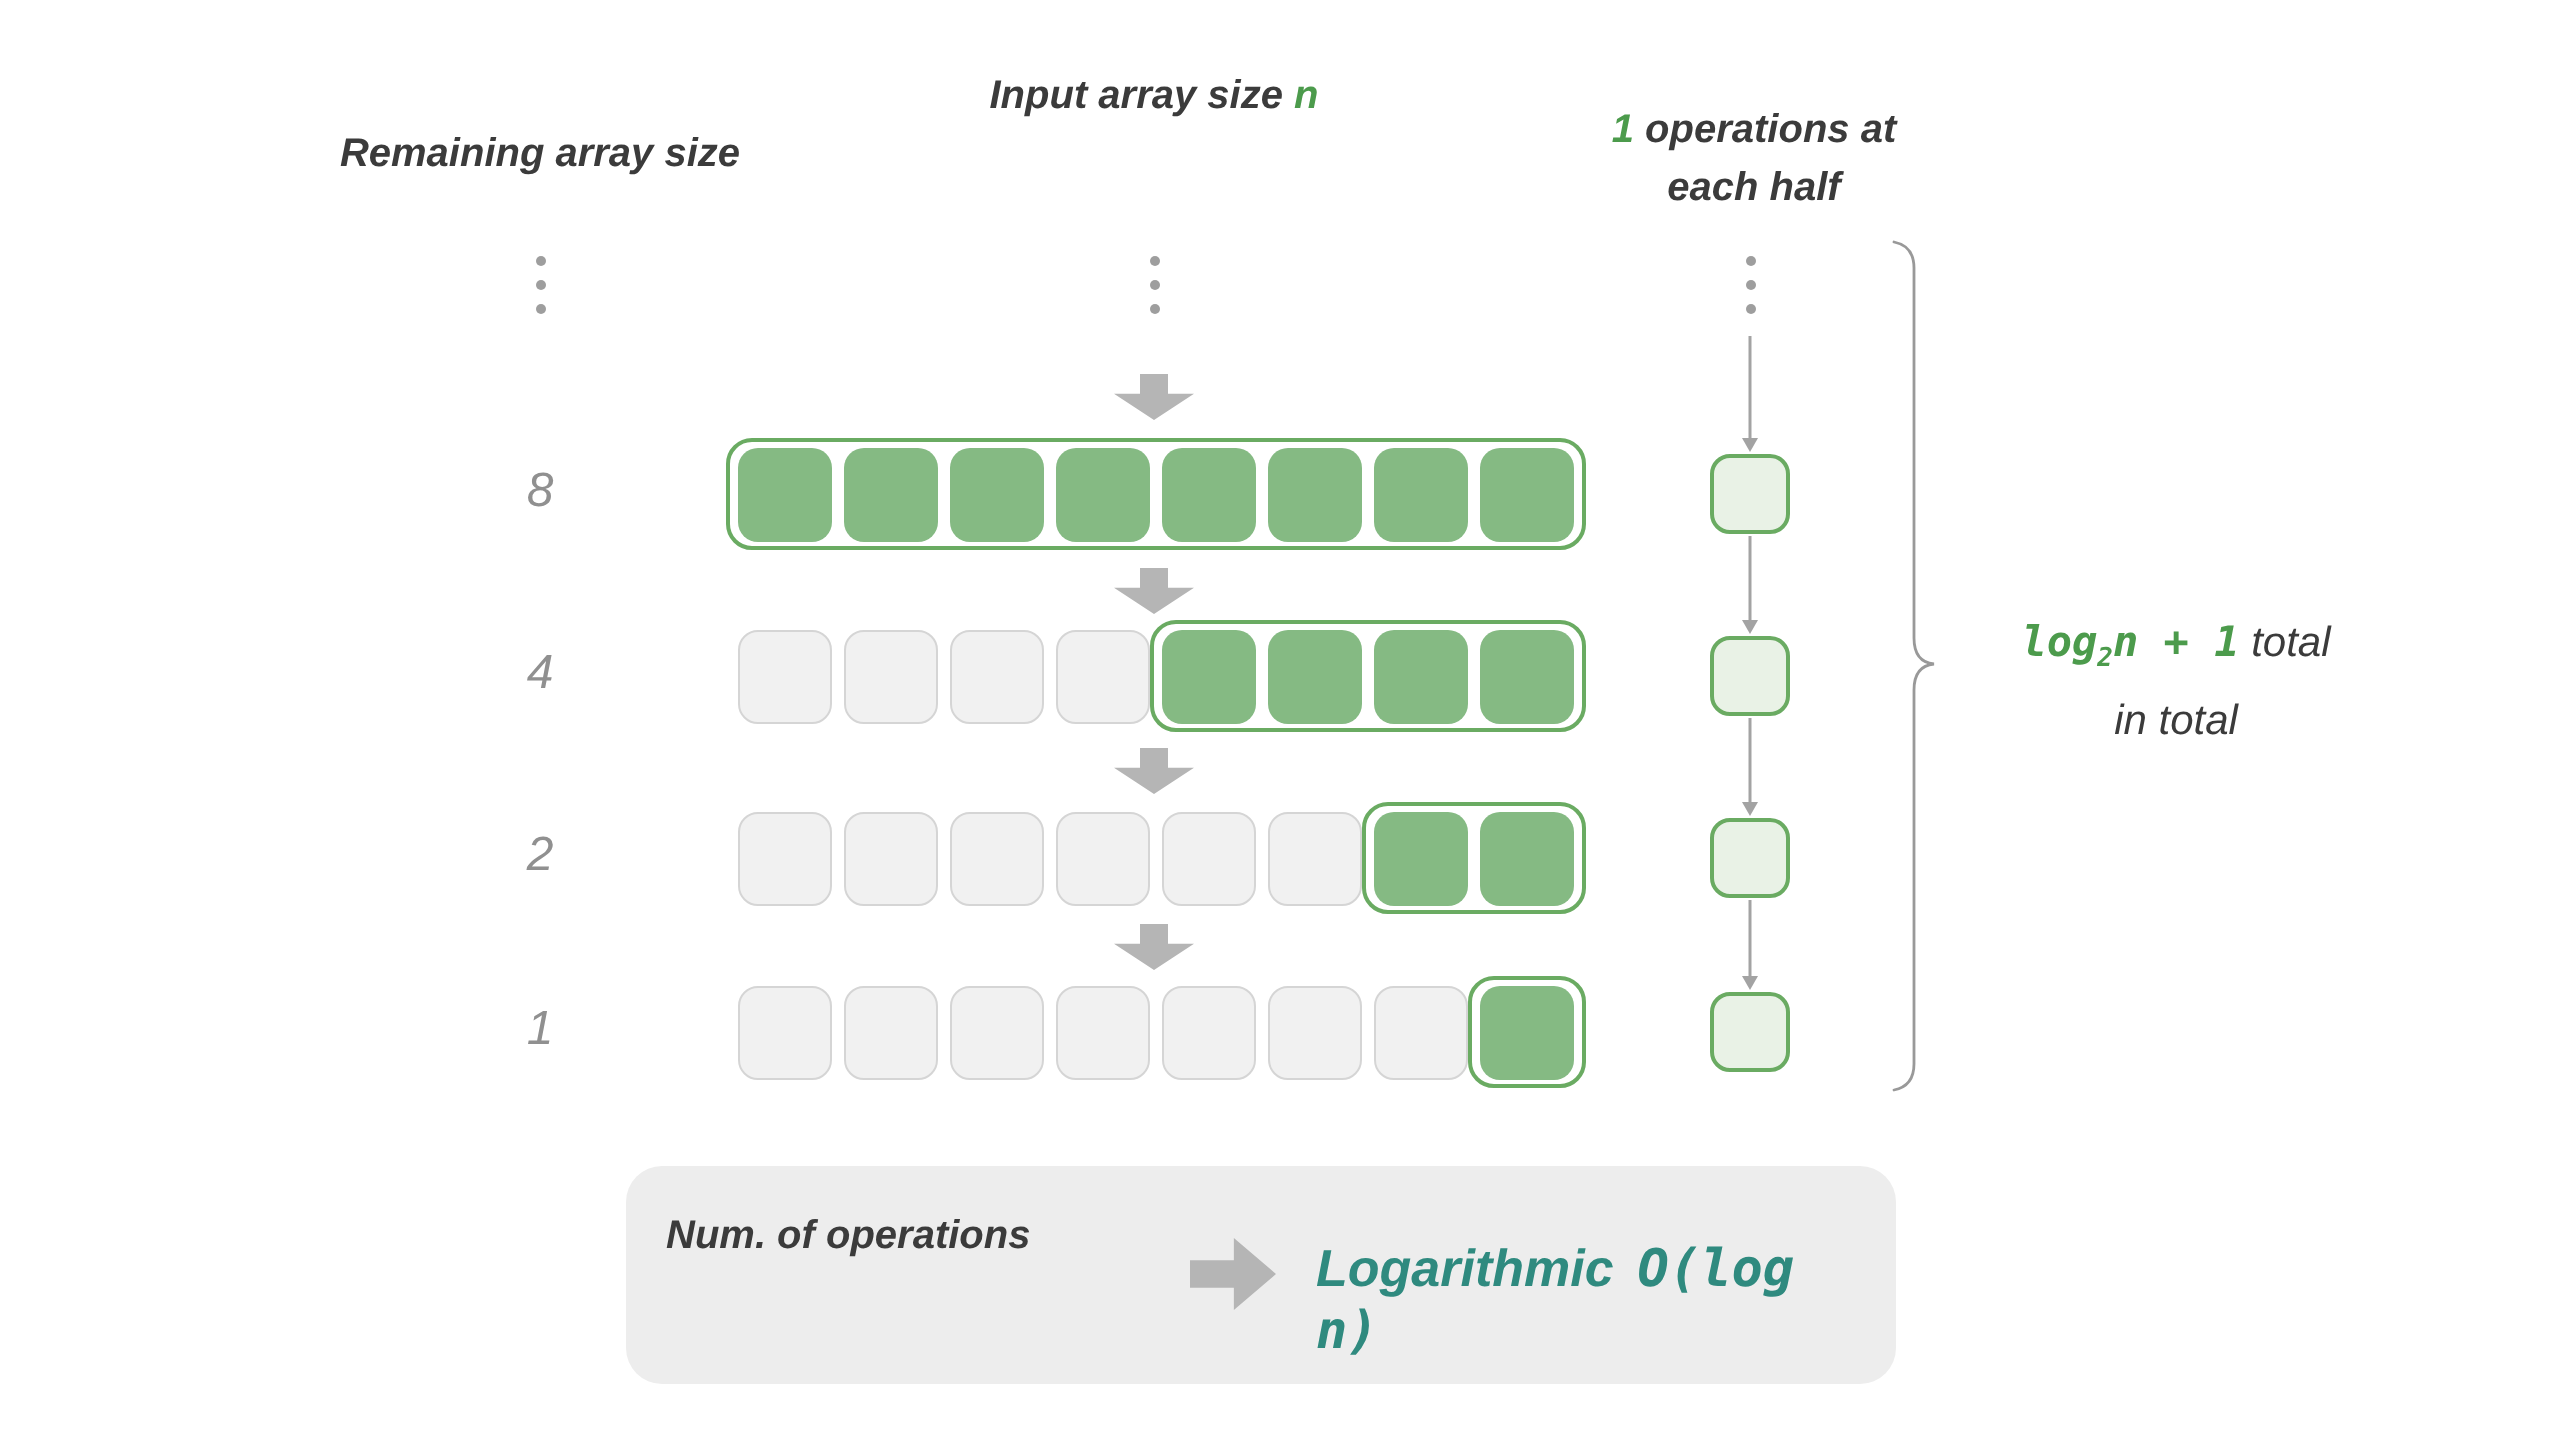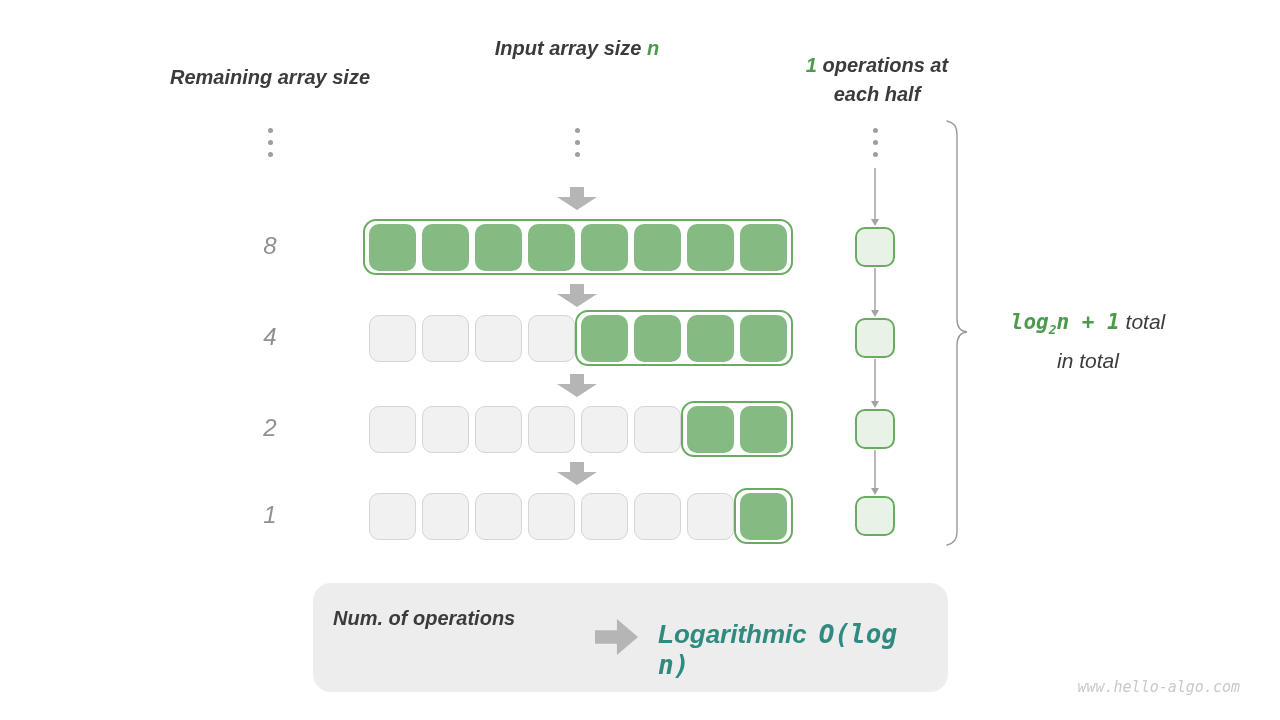--- a/index.html
+++ b/index.html
@@ -142,14 +142,13 @@
   <div class="summary">
     <div class="sum-block" id="sum-left">
       <div class="sum-title">Num. of operations</div>
     </div>
     <div class="arrow-right"></div>
     <div class="sum-block" id="sum-right">
       <div class="sum-value"><span>Logarithmic</span><span class="code">O(log n)</span></div>
     </div>
   </div>
 
-  <div class="watermark">www.hello-algo.com</div>
 </div>
 
 </body></html>

